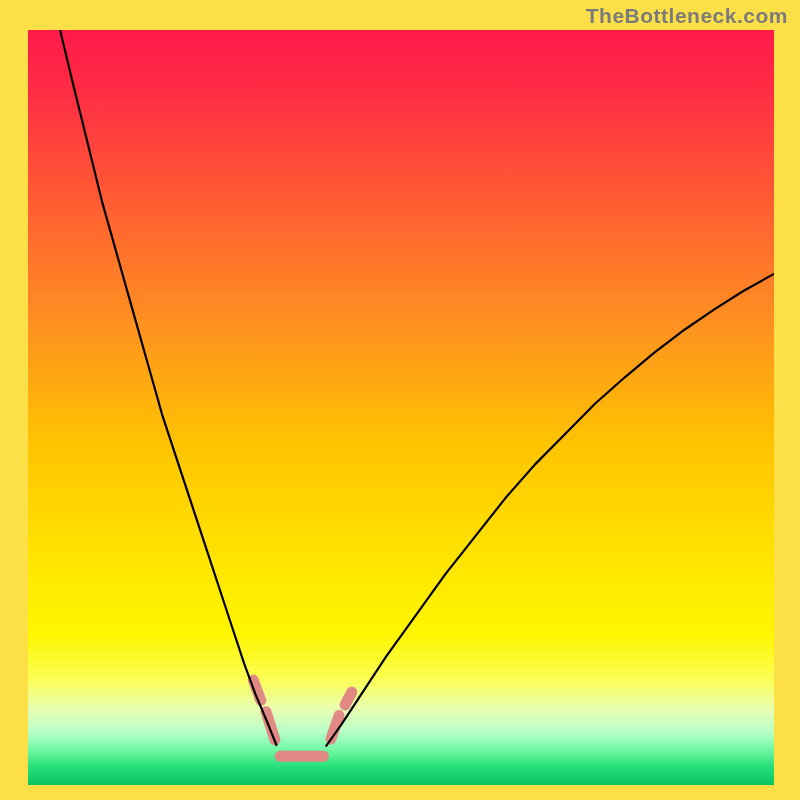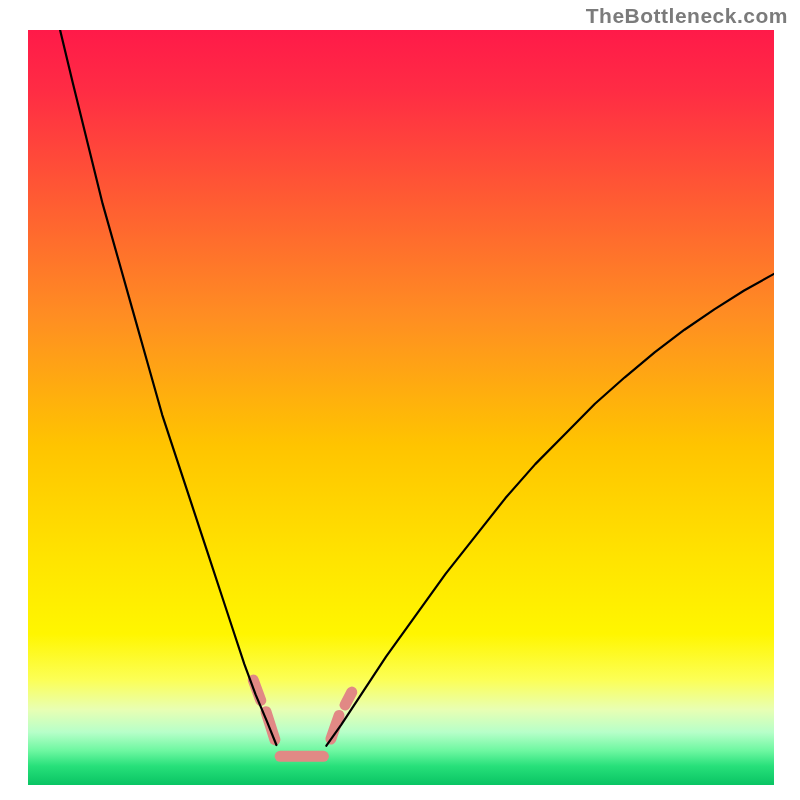--- a/index.html
+++ b/index.html
@@ -7,21 +7,21 @@
     padding: 0;
     width: 800px;
     height: 800px;
     background: #000;
     overflow: hidden;
     font-family: Arial, Helvetica, sans-serif;
   }
   .frame {
     position: absolute;
     inset: 0;
-    background: #ffffff;
+    background: #fde047;
   }
   .plot {
     position: absolute;
     background: #000;
   }
   .watermark {
     position: absolute;
     color: #7b7b7b;
     font-weight: 600;
     letter-spacing: 0.5px;

